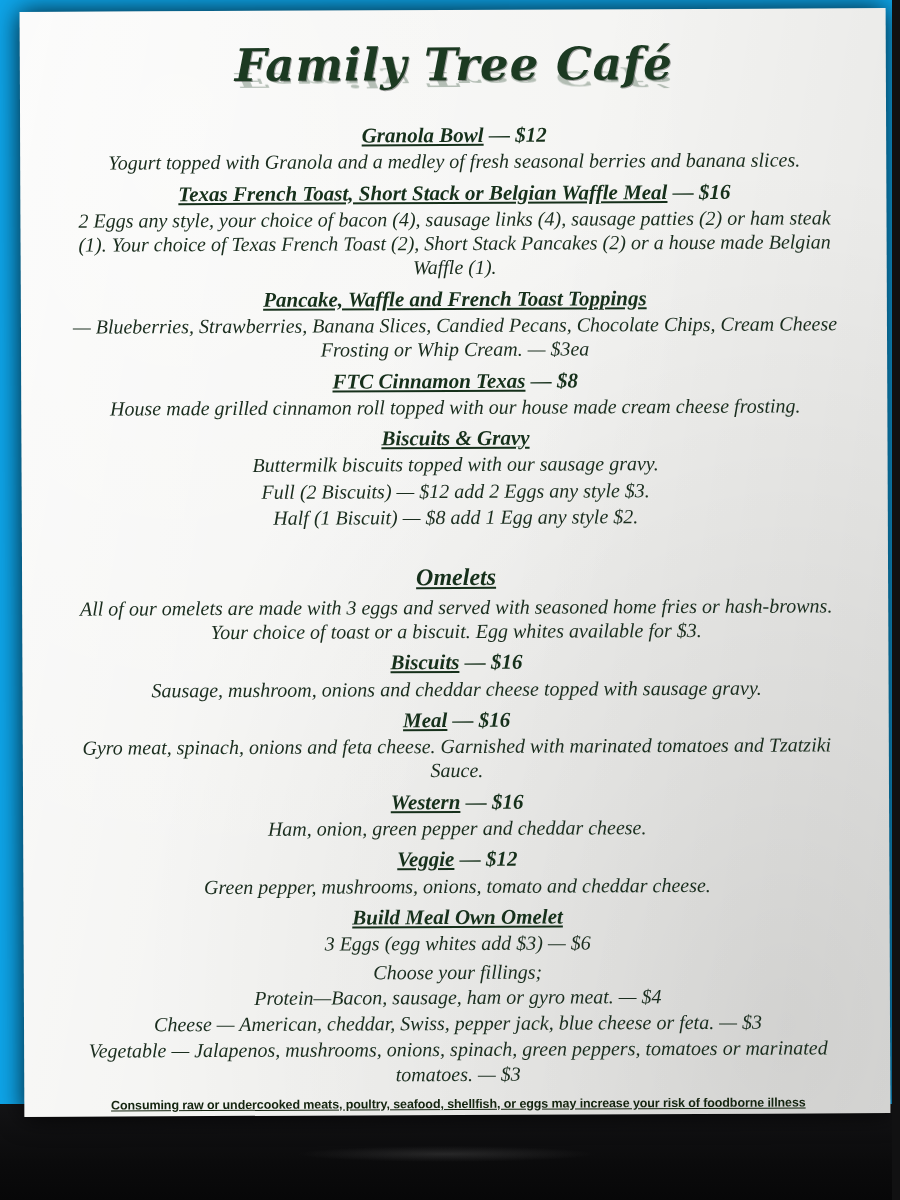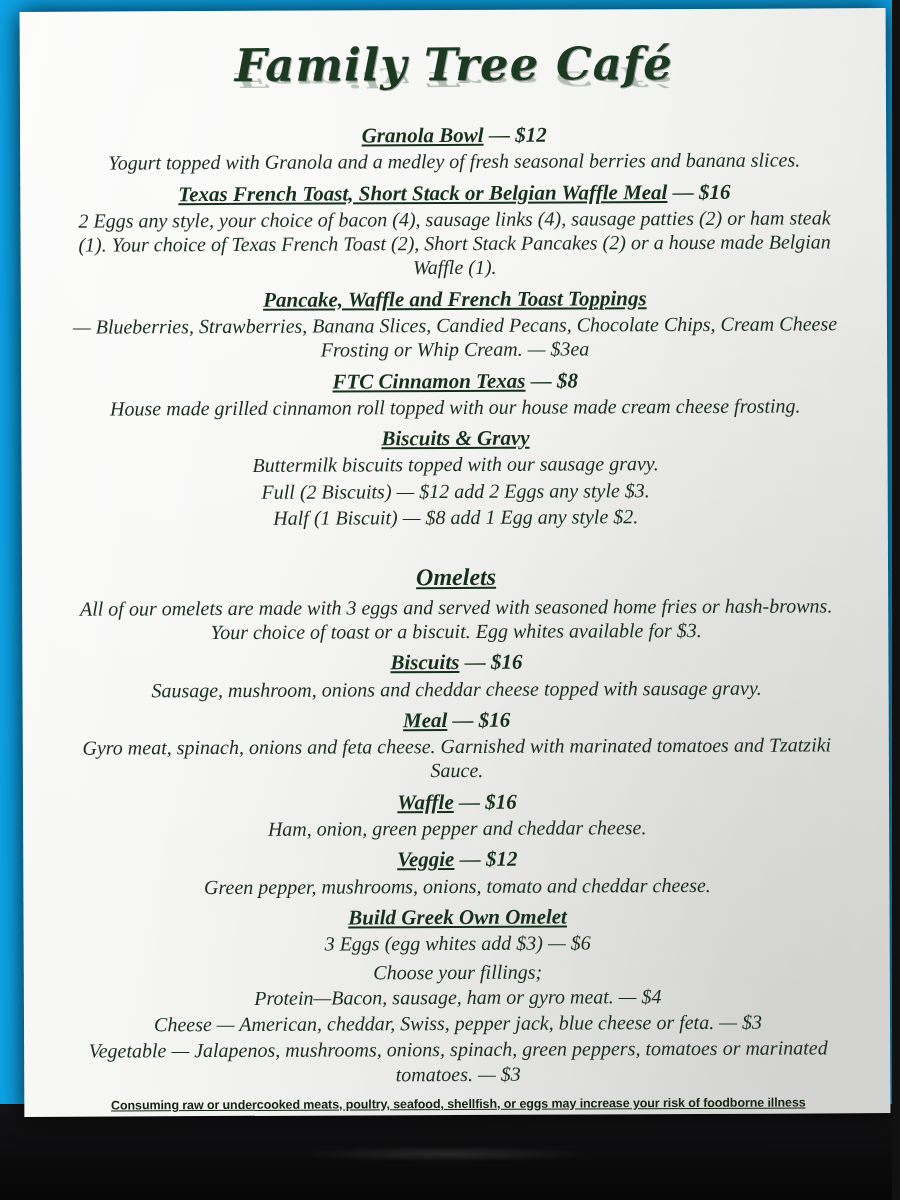--- a/index.html
+++ b/index.html
@@ -242,35 +242,35 @@
         </div>
         <div class="desc">Sausage, mushroom, onions and cheddar cheese topped with sausage gravy.</div>
 
         <div class="heading">
           <span class="u">Meal</span>
           <span class="price">— $16</span>
         </div>
         <div class="desc">Gyro meat, spinach, onions and feta cheese.  Garnished with marinated tomatoes and Tzatziki Sauce.</div>
 
         <div class="heading">
-          <span class="u">Waffle</span>
+          <span class="u">Western</span>
           <span class="price">— $16</span>
         </div>
         <div class="desc">Ham, onion, green pepper and cheddar cheese.</div>
 
         <div class="heading">
           <span class="u">Veggie</span>
           <span class="price">— $12</span>
         </div>
         <div class="desc">Green pepper, mushrooms, onions, tomato and cheddar cheese.</div>
       </div>
 
       <div class="section">
         <div class="heading">
-          <span class="u">Build Greek Own Omelet</span>
+          <span class="u">Build Meal Own Omelet</span>
         </div>
         <div class="desc">3 Eggs  (egg whites add $3)  — $6</div>
         <div class="choose">Choose your fillings;</div>
 
         <div class="fill-line">
           <span class="lead">Protein</span><span>—Bacon, sausage, ham or gyro meat. — $4</span>
         </div>
         <div class="fill-line">
           <span class="lead">Cheese</span> <span>— American, cheddar, Swiss, pepper jack, blue cheese or feta. — $3</span>
         </div>

